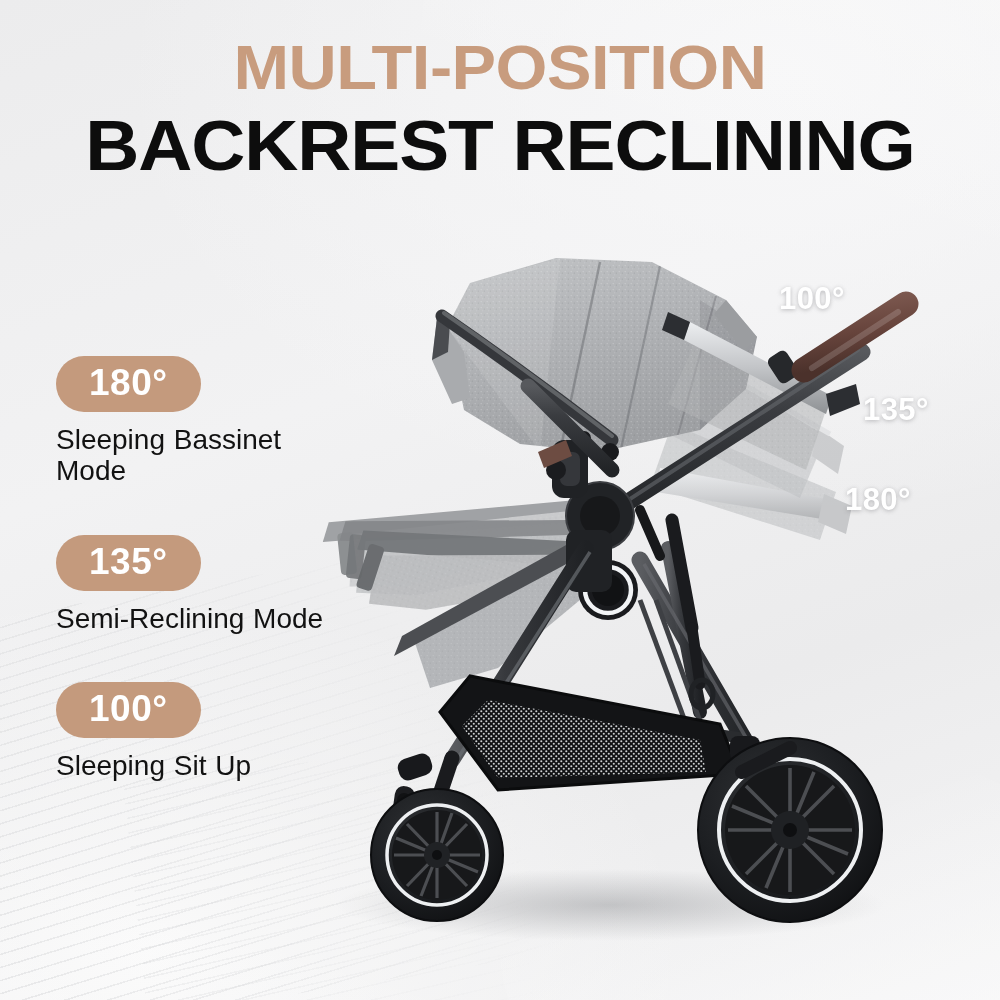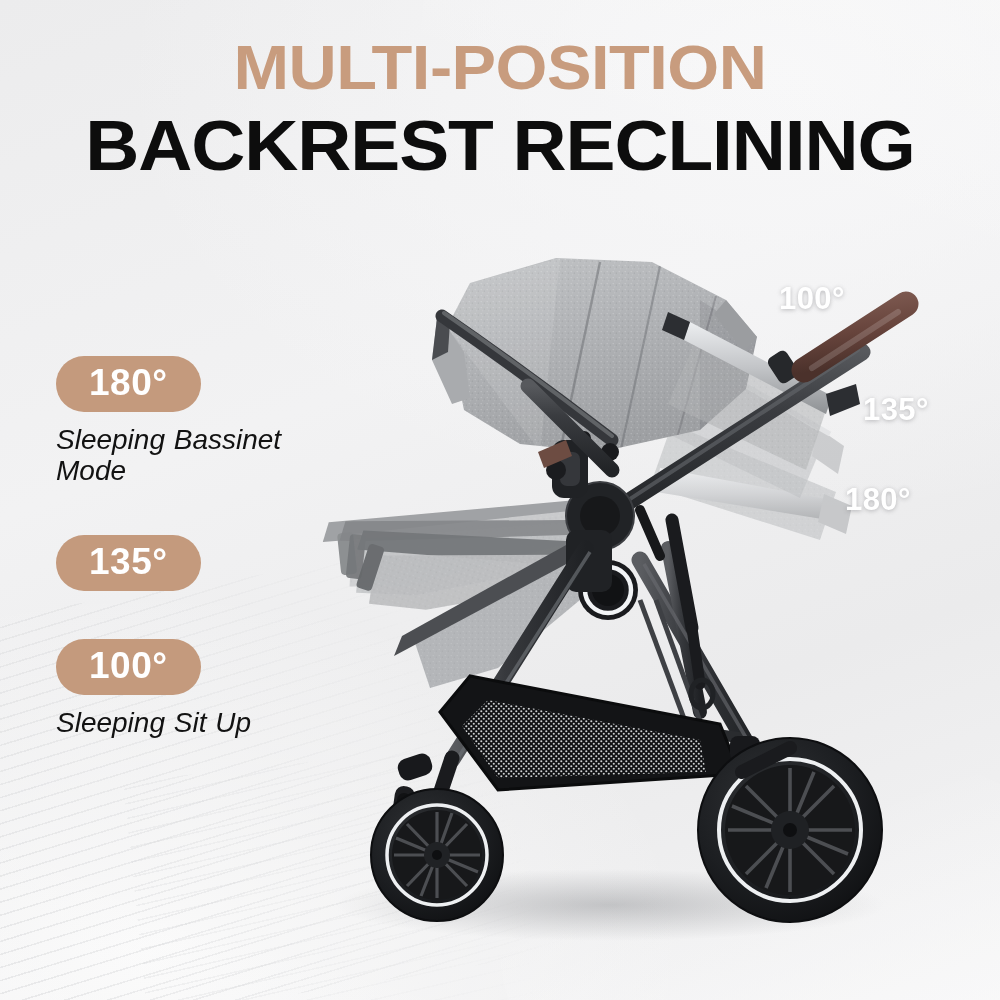--- a/index.html
+++ b/index.html
@@ -149,21 +149,20 @@
     border-radius: 40px;
     line-height: 1.08;
   }
   .legend-caption {
     margin-top: 12px;
     font-size: 28px;
     line-height: 1.12;
     color: #121212;
     max-width: 290px;
     word-spacing: 1px;
-    font-style: italic;
   }
 
   
   .angle-label {
     position: absolute;
     color: #ffffff;
     font-size: 31px;
     font-weight: bold;
     letter-spacing: 0.4px;
     text-shadow: 0 1px 4px rgba(110,110,115,0.45);
@@ -454,20 +453,21 @@
 
   <div class="legend">
 
     <div class="legend-item">
       <div class="pill">180°</div>
       <div class="legend-caption">Sleeping Bassinet Mode</div>
     </div>
 
     <div class="legend-item">
       <div class="pill">135°</div>
+      <div class="legend-caption">Semi-Reclining Mode</div>
     </div>
 
     <div class="legend-item">
       <div class="pill">100°</div>
       <div class="legend-caption">Sleeping Sit Up</div>
     </div>
 
   </div>
 
   <div class="angle-label angle-100">100°</div>

